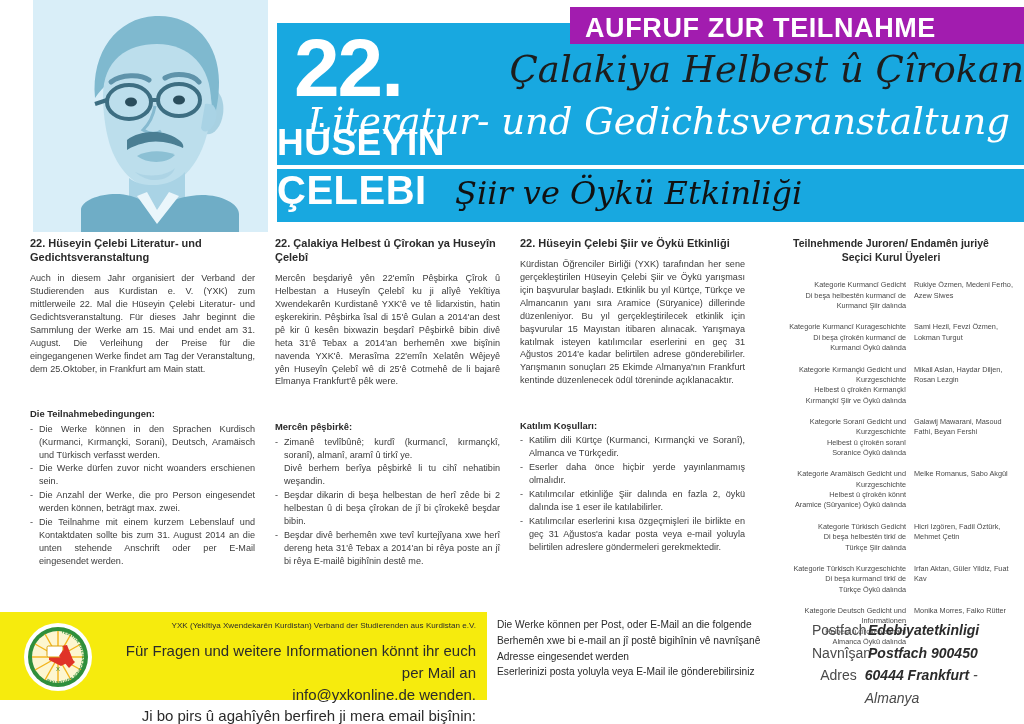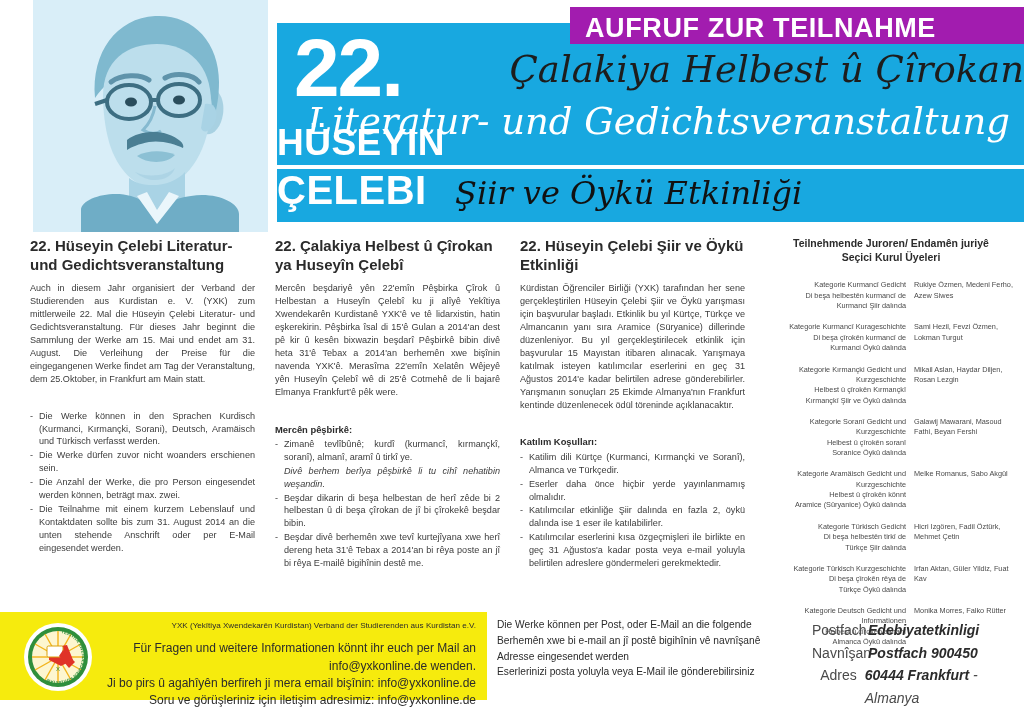--- a/index.html
+++ b/index.html
@@ -66,38 +66,38 @@
   .cols { position: absolute; left: 0; top: 236px; width: 1024px; }
   .col {
     position: absolute; top: 0;
     font-size: 9.1px; line-height: 1.42;
   }
   .col-1 { left: 30px; width: 225px; }
   .col-2 { left: 275px; width: 225px; }
   .col-3 { left: 520px; width: 225px; }
 
   .col h2 {
-    font-size: 15px; font-weight: bold; color: #2b2b2b;
+    font-size: 11px; font-weight: bold; color: #2b2b2b;
     line-height: 1.28; margin-bottom: 8px;
   }
   .col p.body {
-    text-align: justify; color: #3c3c3c; margin-bottom: 4px;
+    text-align: justify; color: #3c3c3c; margin-bottom: 12px;
   }
   .cond-title {
     font-weight: bold; font-size: 9.4px; color: #2b2b2b; margin-bottom: 2px;
   }
   ul.cond { list-style: none; }
   ul.cond li {
     position: relative; padding-left: 9px; text-align: justify;
     margin-bottom: 1px; color: #3c3c3c;
   }
   ul.cond li .dash {
     position: absolute; left: 0; top: 0;
   }
-  ul.cond li.nodash { padding-left: 9px; font-style: italic; }
+  ul.cond li.nodash { padding-left: 9px; }
   .spacer-block { height: 20px; }
 
   
   .jury { position: absolute; left: 762px; top: 236px; width: 258px; }
   .jury-title {
     text-align: center; font-size: 10.5px; font-weight: bold; color:#2b2b2b;
     line-height: 1.35; margin-bottom: 16px;
   }
   .jury-row { display: flex; margin-bottom: 11px; }
   .jury-cat {
@@ -116,21 +116,21 @@
   }
   .logo {
     position: absolute; left: 23px; top: 622px; width: 70px; height: 70px;
   }
   .footer-left-text {
     position: absolute; left: 106px; top: 620px; width: 370px;
     color: #2b2b2b;
     text-align: right;
   }
   .fl-org { font-size: 8.1px; line-height: 1.4; margin-bottom: 9px; }
-  .fl-line { font-size: 12px; line-height: 1.44; }
+  .fl-line { font-size: 15px; line-height: 1.44; }
 
   .footer-mid {
     position: absolute; left: 497px; top: 617px; width: 310px;
     font-size: 10.2px; line-height: 1.55; color: #2b2b2b;
   }
   .footer-addr {
     position: absolute; left: 812px; top: 619px; width: 212px;
     font-size: 14px; line-height: 1.62; color: #2b2b2b;
   }
   .addr-row { display: flex; }
@@ -204,20 +204,21 @@
   <div class="script-line script-1">Çalakiya Helbest û Çîrokan</div>
   <div class="script-line script-2">Literatur- und Gedichtsveranstaltung</div>
   <div class="script-line script-3">Şiir ve Öykü Etkinliği</div>
 
   <div class="cols">
 
     <div class="col col-1">
       <h2>22. Hüseyin Çelebi Literatur- und Gedichtsveranstaltung</h2>
       <p class="body">Auch in diesem Jahr organisiert der Verband der Studierenden aus Kurdistan e. V. (YXK) zum mittlerweile 22. Mal die  Hüseyin Çelebi Literatur- und Gedichtsveranstaltung. Für dieses Jahr beginnt die Sammlung der Werke am 15. Mai und endet am 31. August. Die Verleihung der Preise für die eingegangenen Werke findet am Tag der Veranstaltung, dem 25.Oktober, in Frankfurt am Main statt.</p>
       <div class="spacer-block"></div>
+      <div class="cond-title">Die Teilnahmebedingungen:</div>
       <ul class="cond">
         <li><span class="dash">-</span><span>Die Werke können in den Sprachen Kurdisch (Kurmanci, Kırmançki, Sorani), Deutsch, Aramäisch und Türkisch verfasst werden.</span></li>
         <li><span class="dash">-</span><span>Die Werke dürfen zuvor nicht woanders erschienen sein.</span></li>
         <li><span class="dash">-</span><span>Die Anzahl der Werke, die pro Person eingesendet werden können, beträgt max. zwei.</span></li>
         <li><span class="dash">-</span><span>Die Teilnahme mit einem kurzem Lebenslauf und Kontaktdaten sollte bis zum 31. August 2014 an die unten stehende Anschrift oder per E-Mail eingesendet werden.</span></li>
       </ul>
     </div>
 
     <div class="col col-2">
       <h2>22. Çalakiya Helbest û Çîrokan ya Huseyîn Çelebî</h2>
@@ -296,21 +297,21 @@
           <div class="jury-cat">
             <div>Kategorie Türkisch Gedicht</div>
             <div>Di beşa helbestên tirkî de</div>
             <div>Türkçe Şiir dalında</div>
           </div>
           <div class="jury-names">Hicri Izgören, Fadil Öztürk, Mehmet Çetin</div>
         </div>
         <div class="jury-row">
           <div class="jury-cat">
             <div>Kategorie Türkisch Kurzgeschichte</div>
-            <div>Di beşa çîrokên rêya de</div>
+            <div>Di beşa kurmancî tirkî de</div>
             <div>Türkçe Öykü dalında</div>
           </div>
           <div class="jury-names">Irfan Aktan, Güler Yildiz, Fuat Kav</div>
         </div>
         <div class="jury-row">
           <div class="jury-cat">
             <div>Kategorie Deutsch Gedicht und Informationen</div>
             <div>Helbest û çîrokên  almanî</div>
             <div>Almanca Öykü dalında</div>
           </div>

